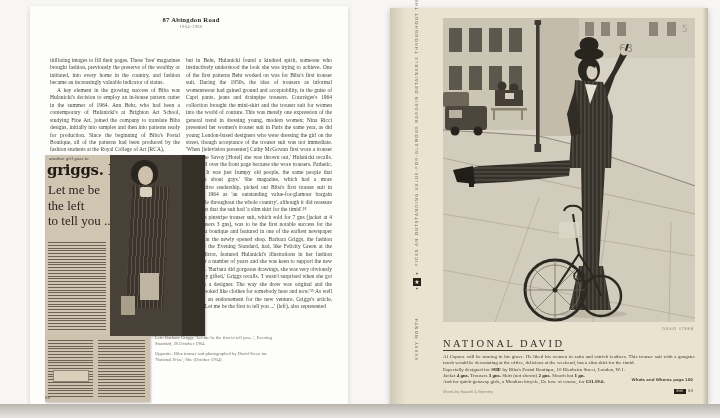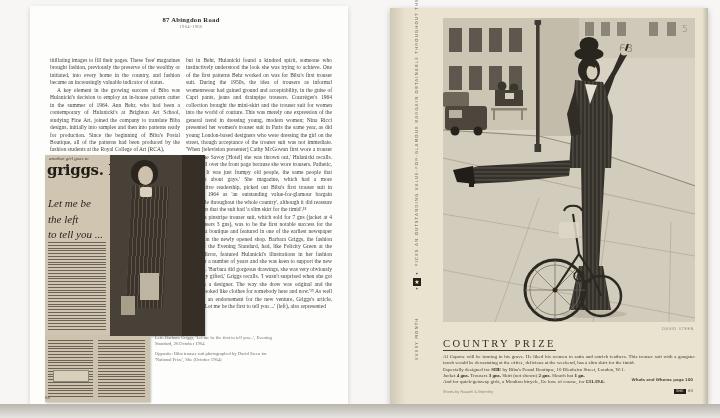--- a/index.html
+++ b/index.html
@@ -28,21 +28,21 @@
   .pgnum{position:absolute;left:15px;top:389px;font-size:5px;color:#5c594f;}
   
   .clipping{position:absolute;left:15px;top:149px;width:160px;height:247px;}
   .clip-main{position:absolute;left:0;top:0;width:160px;height:181px;background:#cfc5b1;
     box-shadow:1px 1px 2px rgba(0,0,0,.25);}
   .clip-lower{position:absolute;left:0;top:181px;width:105px;height:66px;background:#ccc2ad;
     box-shadow:1px 1px 2px rgba(0,0,0,.25);}
   .clip-kicker{position:absolute;left:4px;top:1px;font-size:5px;font-style:italic;color:#4a453b;}
   .clip-masthead{position:absolute;left:2px;top:6px;font-size:15px;font-weight:bold;
     font-family:"DejaVu Serif", serif;color:#1f1b15;letter-spacing:-.3px;}
-  .clip-headline{position:absolute;left:3px;top:41px;font-size:11px;line-height:15.5px;color:#2b2720;font-style:italic;}
+  .clip-headline{position:absolute;left:3px;top:27px;font-size:13px;line-height:15.5px;color:#2b2720;}
   .np{background:repeating-linear-gradient(to bottom, rgba(44,38,30,.62) 0 1px, rgba(0,0,0,0) 1px 2.8px);}
   .np1{position:absolute;left:3px;top:87px;width:58px;height:90px;}
   .np2{position:absolute;left:3px;top:4px;width:45px;height:58px;}
   .np3{position:absolute;left:53px;top:4px;width:47px;height:58px;}
   .clip-ad{position:absolute;left:8px;top:34px;width:34px;height:10px;background:#d9d0bc;
     border:0.5px solid #8f877a;}
   .clip-photo{position:absolute;left:65px;top:0;width:95px;height:181px;background:#474138;overflow:hidden;}
   .cp-edge{position:absolute;left:72px;top:0;width:23px;height:181px;background:#322d26;opacity:.85;}
   .cp-hair{position:absolute;left:21px;top:5px;width:27px;height:25px;background:#2a251e;
     border-radius:50% 50% 42% 42%;}
@@ -250,21 +250,21 @@
         <path d="M121,193 C123,186 137,186 139,193" stroke="#2c2822" stroke-width="2" fill="none"></path>
         <circle cx="136" cy="258" r="5" fill="none" stroke="#2c2822" stroke-width="1.5"></circle>
         <rect x="140" y="262" width="8" height="2.5" fill="#2c2822"></rect>
         <rect x="116" y="204" width="20" height="16" rx="2" fill="#ddd7c7" opacity="0.85"></rect>
       </svg>
     </div>
 
     <div class="credit">DAVID STEEN</div>
 
     <div class="feature">
-      <h2 class="f-head">COUNTRY PRIZE</h2>
+      <h2 class="f-head">NATIONAL DAVID</h2>
       <div class="f-body">
         <p>Al Capone will be turning in his grave. He liked his women in satin and ostrich feathers. This trouser suit with a gangster touch would be devastating at the office, delicious at the weekend, has a slim skirt for the timid.</p>
         <p><span>Especially designed for </span><b>SHE</b><span> by Biba's Postal Boutique, 10 Blenheim Street, London, W.1.</span></p>
         <p><span>Jacket </span><b>4 gns.</b><span> Trousers </span><b>3 gns.</b><span> Skirt (not shown) </span><b>2 gns.</b><span> Slouch hat </span><b>1 gn.</b></p>
         <p><span>And for quick-getaway girls, a Moulton bicycle, De luxe of course, for </span><b>£31.19.6.</b></p>
       </div>
       <div class="f-foot-left">Shoes by Russell &amp; Bromley</div>
       <div class="f-foot-right">Whats and Wheres page 100</div>
       <div class="f-mag">
         <span class="mag-box">SHE</span><span>63</span>

